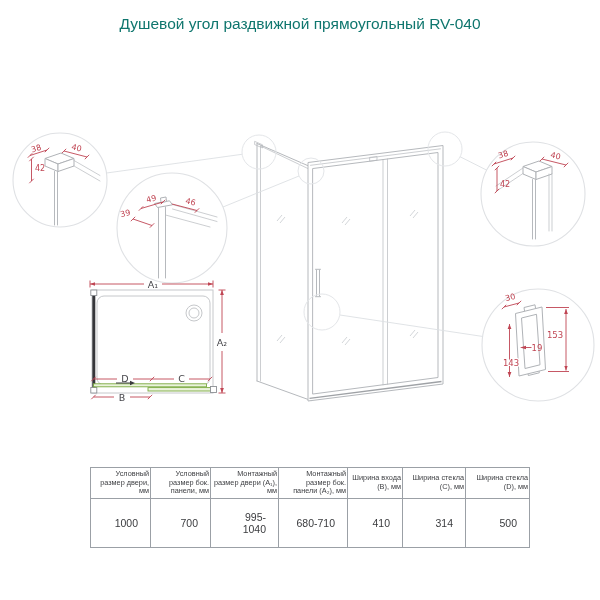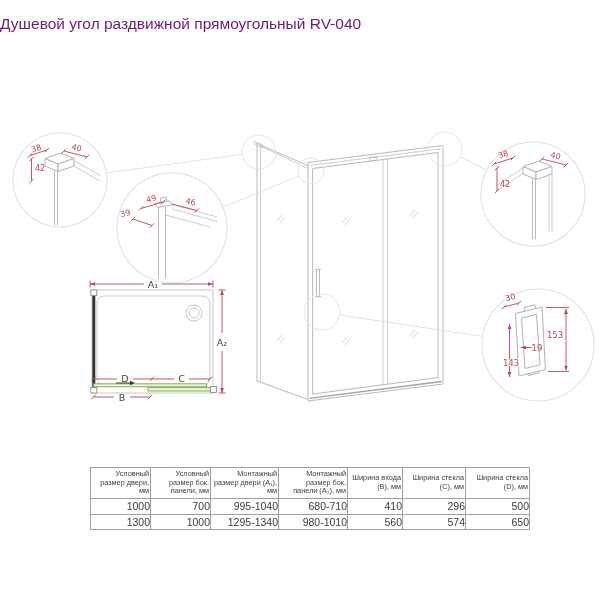--- a/index.html
+++ b/index.html
@@ -1,19 +1,19 @@
 <!DOCTYPE html>
 <html><head>
 <meta charset="utf-8">
 <style>
   html,body{margin:0;padding:0;background:#f4f4f4;}
   #page{position:relative;width:600px;height:600px;background:#ffffff;overflow:hidden;
         font-family:"Liberation Sans","DejaVu Sans",sans-serif;}
-  #title{position:absolute;top:13px;left:0;width:600px;text-align:left;
-         font-size:15.5px;line-height:1.45;color:#701a75;}
+  #title{position:absolute;top:13px;left:0;width:600px;text-align:center;
+         font-size:15.5px;line-height:1.45;color:#0f766e;}
   #drawing{position:absolute;top:0;left:0;}
   svg text{font-family:"DejaVu Sans",sans-serif;}
   .callout{fill:#ffffff;stroke:#dfe1e4;stroke-width:1.1;}
   .ln{stroke:#b6b9bd;stroke-width:1;fill:none;stroke-linecap:round;}
   .thin{stroke-width:.7;}
   .dark{stroke:#9fa2a6;stroke-width:1.3;}
   .part{fill:#ffffff;stroke:#b0b3b7;stroke-width:1;stroke-linejoin:round;}
   .glassfill{fill:#ffffff;stroke:#b6b9bd;stroke-width:1;}
   .dim{stroke:#c04553;stroke-width:.9;fill:none;}
   .dimtxt{fill:#c04553;font-size:8px;text-anchor:middle;}
@@ -25,21 +25,21 @@
   .spark{stroke:#ced1d5;stroke-width:.9;fill:none;}
   .planln{stroke:#c6c8cb;fill:none;stroke-width:1;}
   .glassbar{fill:#eaf3db;stroke:#7aa93f;stroke-width:.9;}
   .blackln{fill:#35363a;}
   .blkarrow{fill:#3a3b3e;}
 
   #spec-table{position:absolute;left:90px;top:467px;width:439px;border-collapse:collapse;
               table-layout:fixed;}
   #spec-table th,#spec-table td{border:1px solid #9ba0a6;text-align:right;vertical-align:middle;}
   #spec-table th{font-size:7.3px;font-weight:normal;color:#3f4044;line-height:1.18;padding:2px 1px;height:23px;}
-  #spec-table td{font-size:10.5px;color:#3a3b3e;height:14.7px;padding:0;margin-left:6px;}
+  #spec-table td{font-size:10.5px;color:#3a3b3e;height:14.7px;padding:12px;margin-left:6px;}
 </style>
 </head>
 <body>
 
 <div id="page">
 
   <div id="title">
     <div>Душевой угол раздвижной прямоугольный RV-040</div>
   </div>
 
@@ -250,28 +250,19 @@
         <th>Ширина стекла (D), мм</th>
       </tr>
     </thead>
     <tbody>
       <tr>
         <td>1000</td>
         <td>700</td>
         <td>995-1040</td>
         <td>680-710</td>
         <td>410</td>
-        <td>296</td>
+        <td>314</td>
         <td>500</td>
-      </tr>
-      <tr>
-        <td>1300</td>
-        <td>1000</td>
-        <td>1295-1340</td>
-        <td>980-1010</td>
-        <td>560</td>
-        <td>574</td>
-        <td>650</td>
       </tr>
     </tbody>
   </table>
 
 </div>
 
 </body></html>

